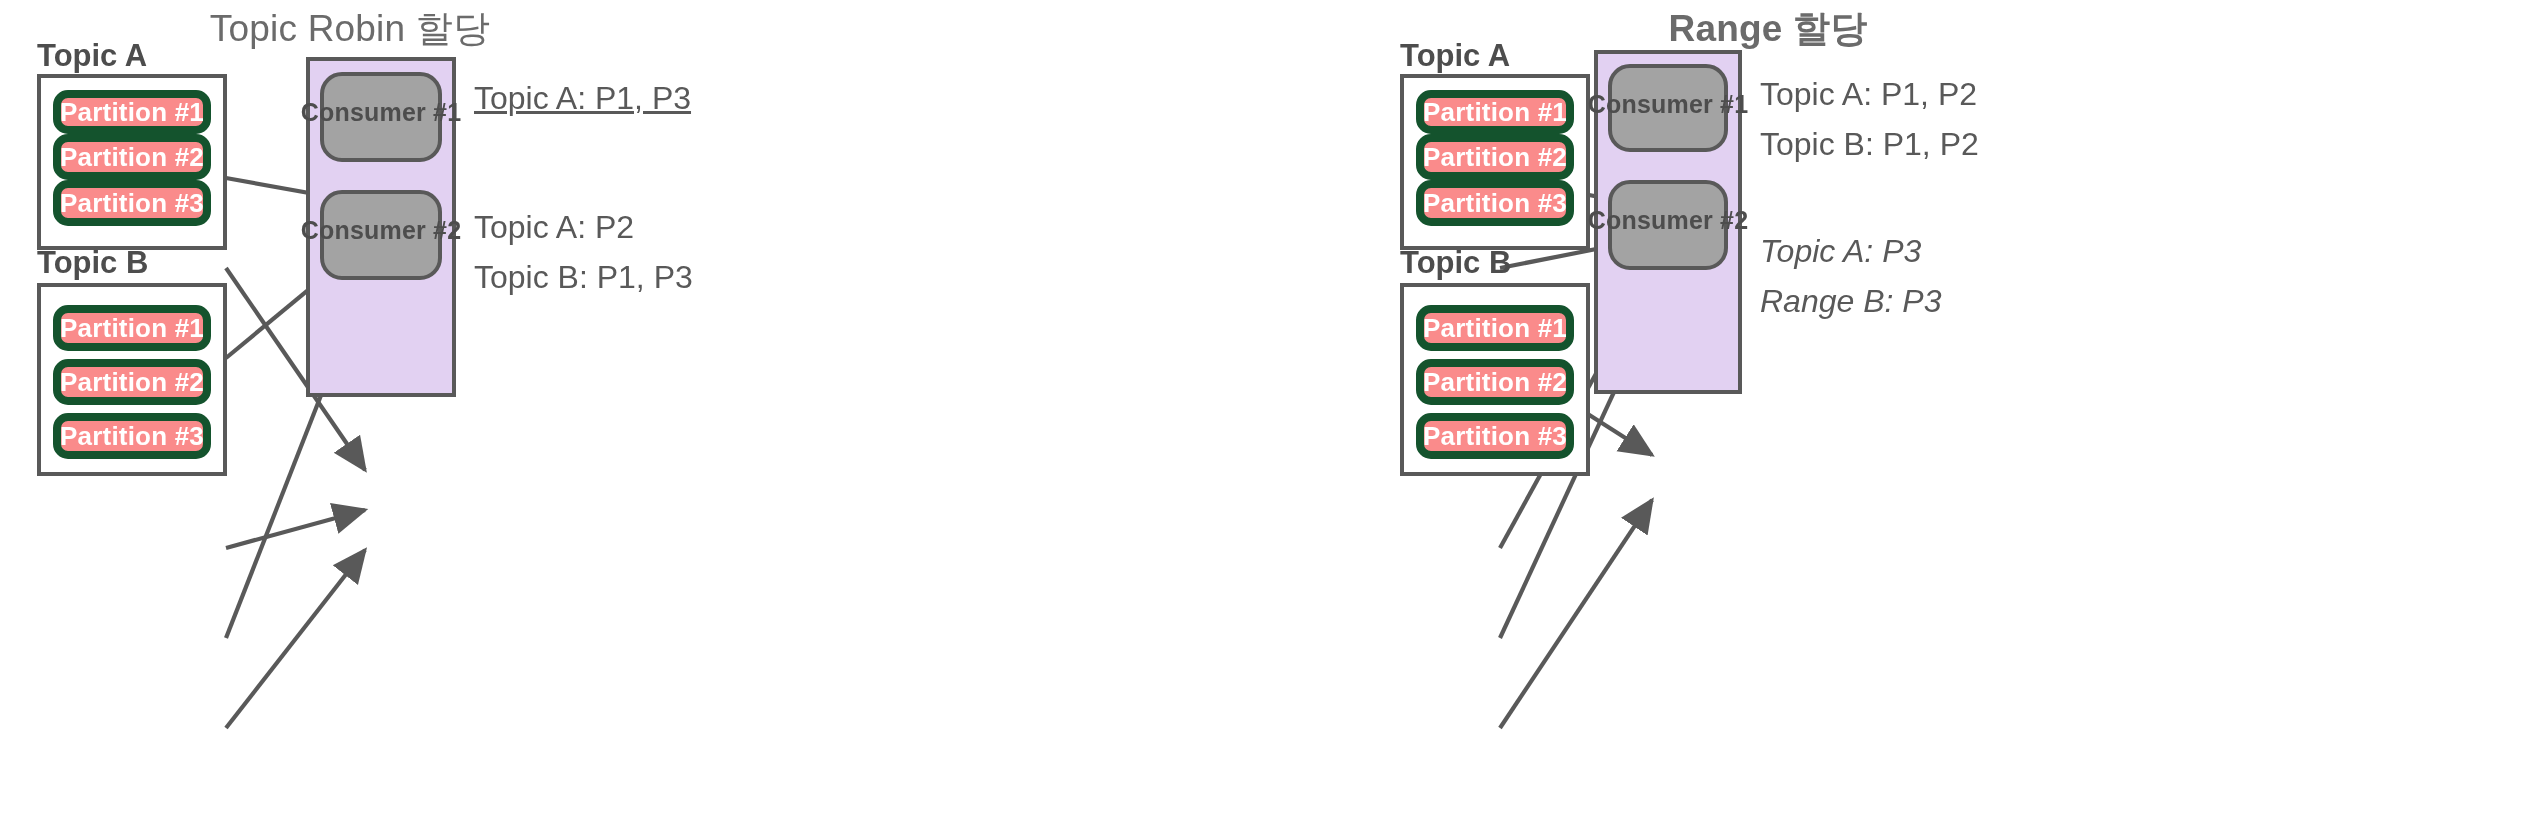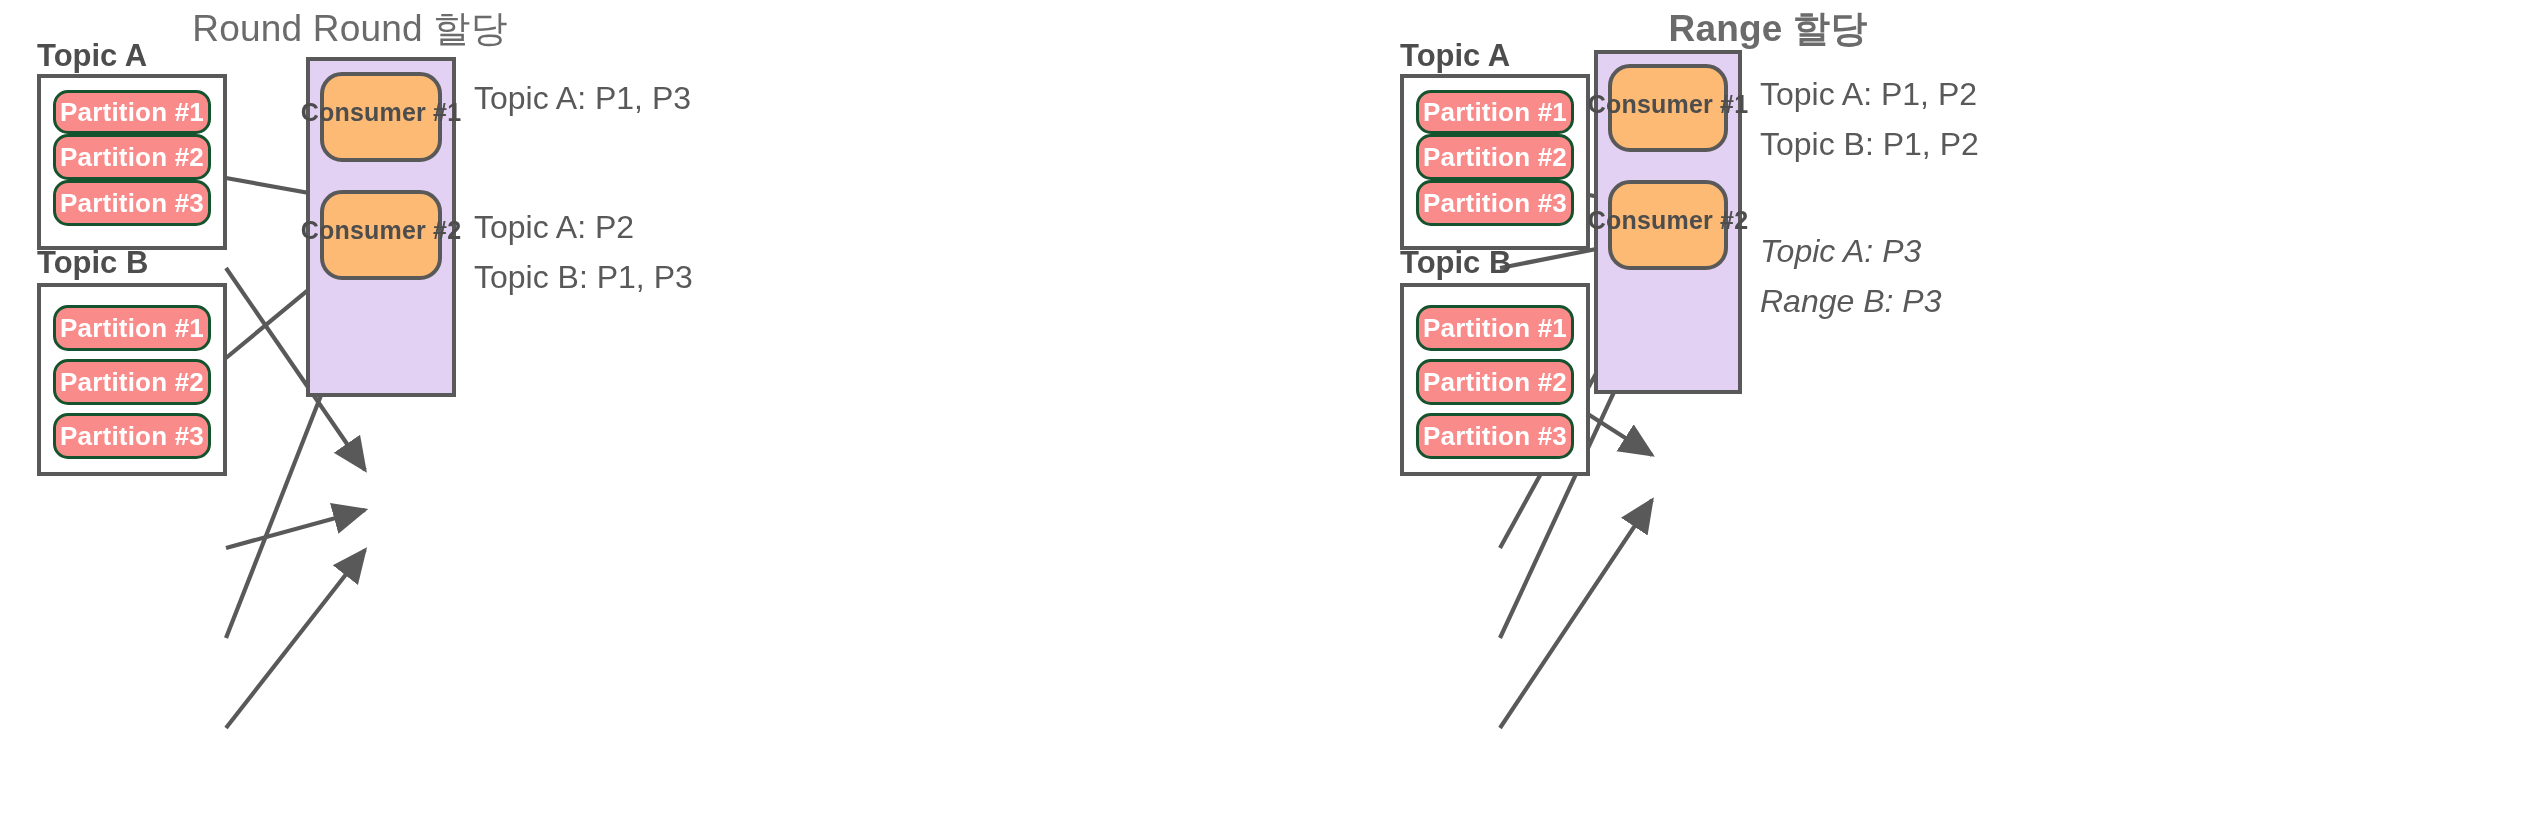--- a/index.html
+++ b/index.html
@@ -30,21 +30,21 @@
   .topic-box{
     position:absolute;
     border:4px solid #595959;
     background:#ffffff;
     box-sizing:border-box;
   }
 
   .partition{
     position:absolute;
     background:#fa8b8b;
-    border:3px solid #14532d;
+    border:8px solid #14532d;
     border-radius:15px;
     box-sizing:border-box;
     color:#ffffff;
     font-size:26px;
     font-weight:700;
     display:flex;
     align-items:center;
     justify-content:center;
     white-space:nowrap;
     letter-spacing:.2px;
@@ -52,21 +52,21 @@
 
   .consumer-group{
     position:absolute;
     background:#e2d1f2;
     border:4px solid #595959;
     box-sizing:border-box;
   }
 
   .consumer{
     position:absolute;
-    background:#fdba74;
+    background:#a3a3a3;
     border:4px solid #595959;
     border-radius:22px;
     box-sizing:border-box;
     color:#4d4d4d;
     font-size:25px;
     font-weight:700;
     white-space:nowrap;
     display:flex;
     align-items:flex-start;
     justify-content:center;
@@ -107,39 +107,39 @@
         <path d="M226,358 L365,243"></path>
 
         <path d="M226,548 L365,510"></path>
 
         <path d="M226,638 L365,283"></path>
 
         <path d="M226,728 L365,550"></path>
       </g>
     </svg>
 
-    <div class="diagram-title" style="left:0;top:4px;width:700px;text-align:center;">Round Round 할당</div>
+    <div class="diagram-title" style="left:0;top:4px;width:700px;text-align:center;">Topic Robin 할당</div>
 
     <div class="topic-label" style="left:37px;top:38px;width:190px;">Topic A</div>
     <div class="topic-box" style="left:37px;top:74px;width:190px;height:176px;"></div>
     <div class="partition" style="left:53px;top:90px;width:158px;height:44px;">Partition #1</div>
     <div class="partition" style="left:53px;top:134px;width:158px;height:46px;">Partition #2</div>
     <div class="partition" style="left:53px;top:180px;width:158px;height:46px;">Partition #3</div>
 
     <div class="topic-label" style="left:37px;top:245px;width:190px;">Topic B</div>
     <div class="topic-box" style="left:37px;top:283px;width:190px;height:193px;"></div>
     <div class="partition" style="left:53px;top:305px;width:158px;height:46px;">Partition #1</div>
     <div class="partition" style="left:53px;top:359px;width:158px;height:46px;">Partition #2</div>
     <div class="partition" style="left:53px;top:413px;width:158px;height:46px;">Partition #3</div>
 
     <div class="consumer-group" style="left:306px;top:57px;width:150px;height:340px;"></div>
     <div class="consumer" style="left:320px;top:72px;width:122px;height:90px;">Consumer #1</div>
     <div class="consumer" style="left:320px;top:190px;width:122px;height:90px;">Consumer #2</div>
 
-    <div class="assignment" style="left:474px;top:74px;">
+    <div class="assignment" style="left:474px;top:74px;text-decoration:underline;">
       <div>Topic A: P1, P3</div>
     </div>
     <div class="assignment" style="left:474px;top:203px;">
       <div>Topic A: P2</div>
       <div>Topic B: P1, P3</div>
     </div>
   </div>
 
   <div class="diagram" id="diagram-range">
 

